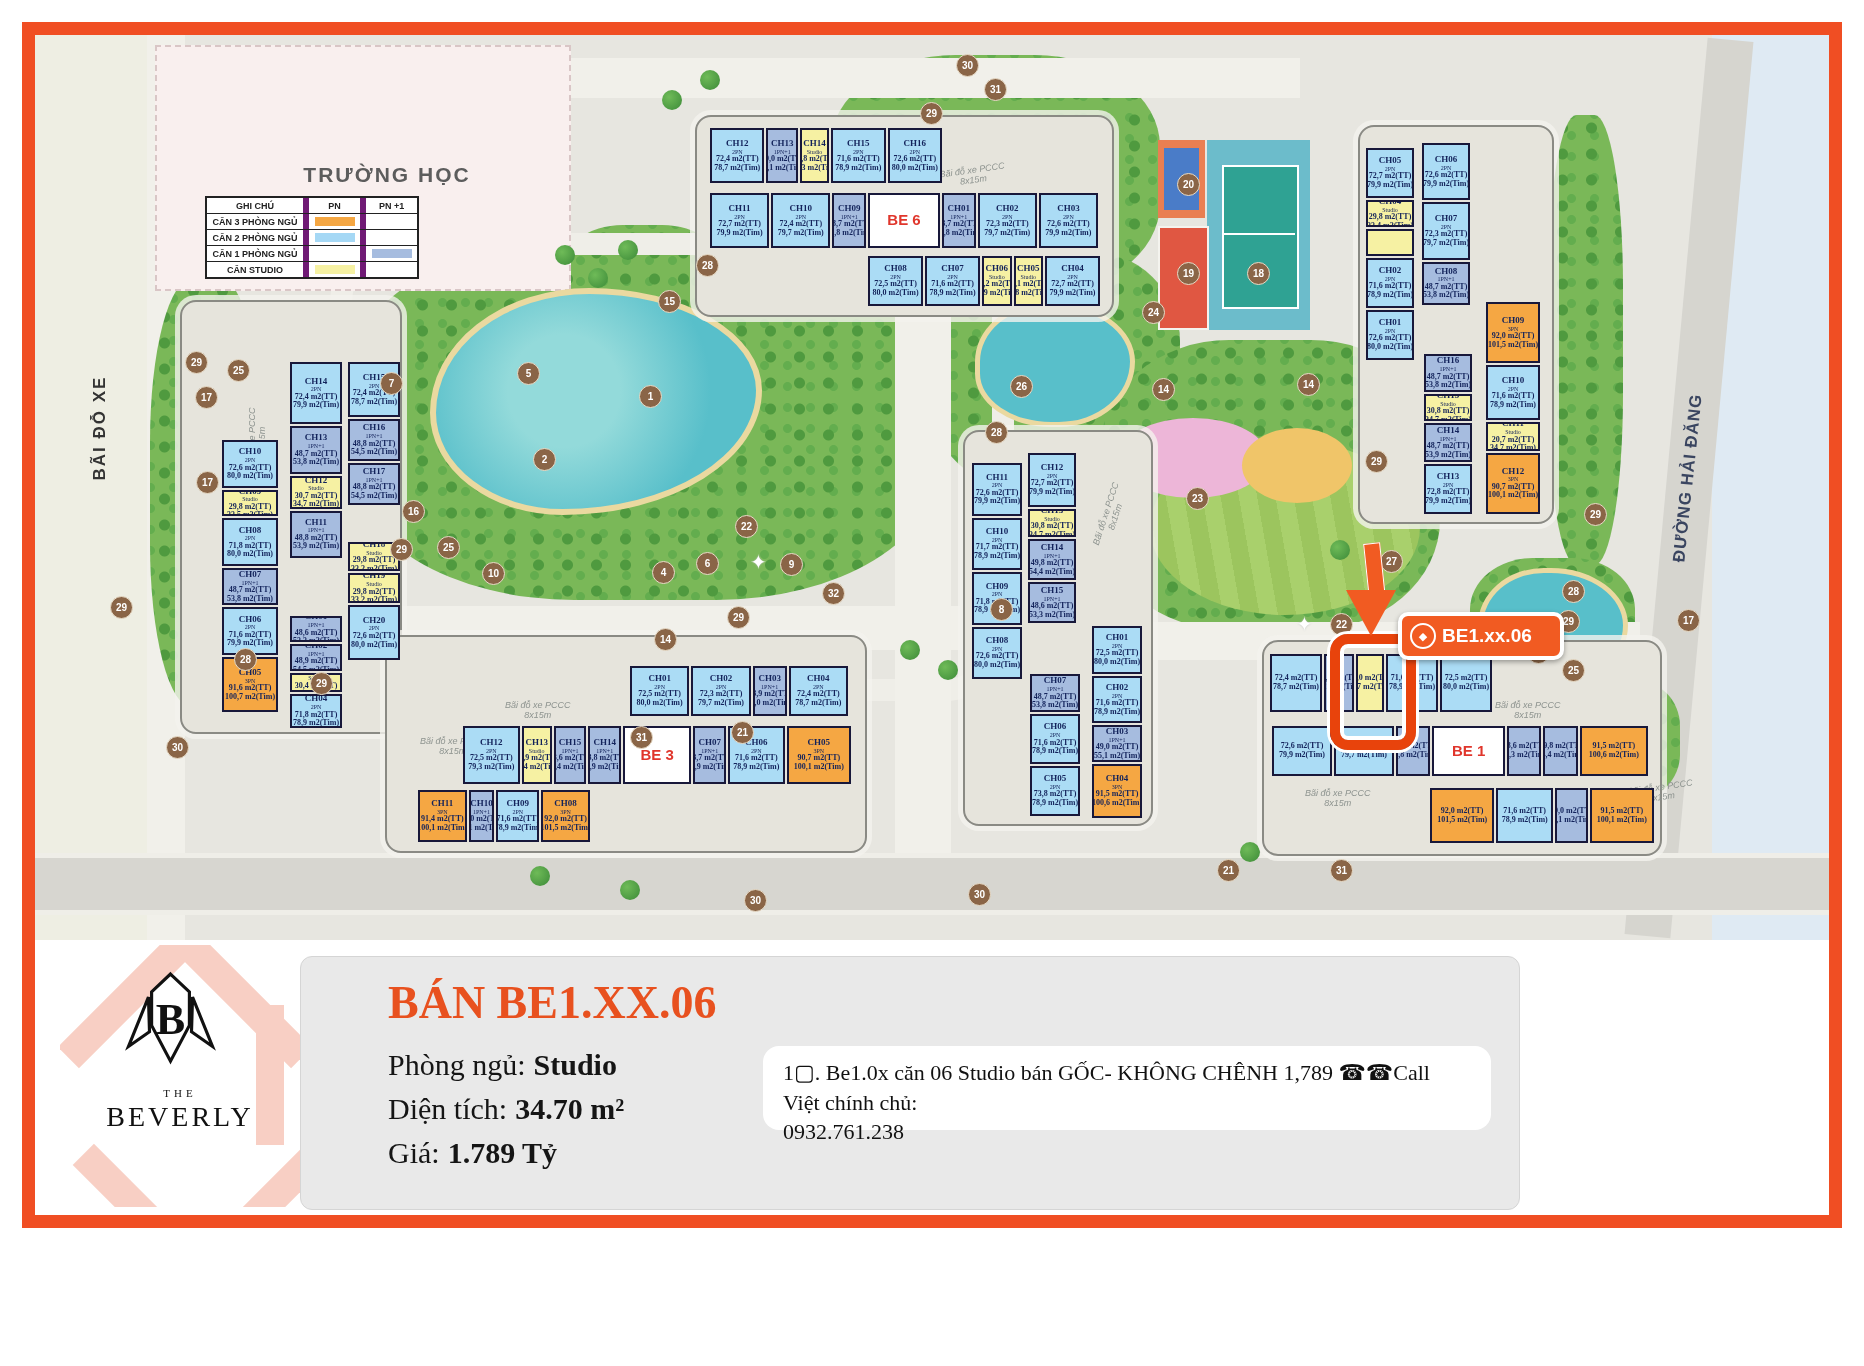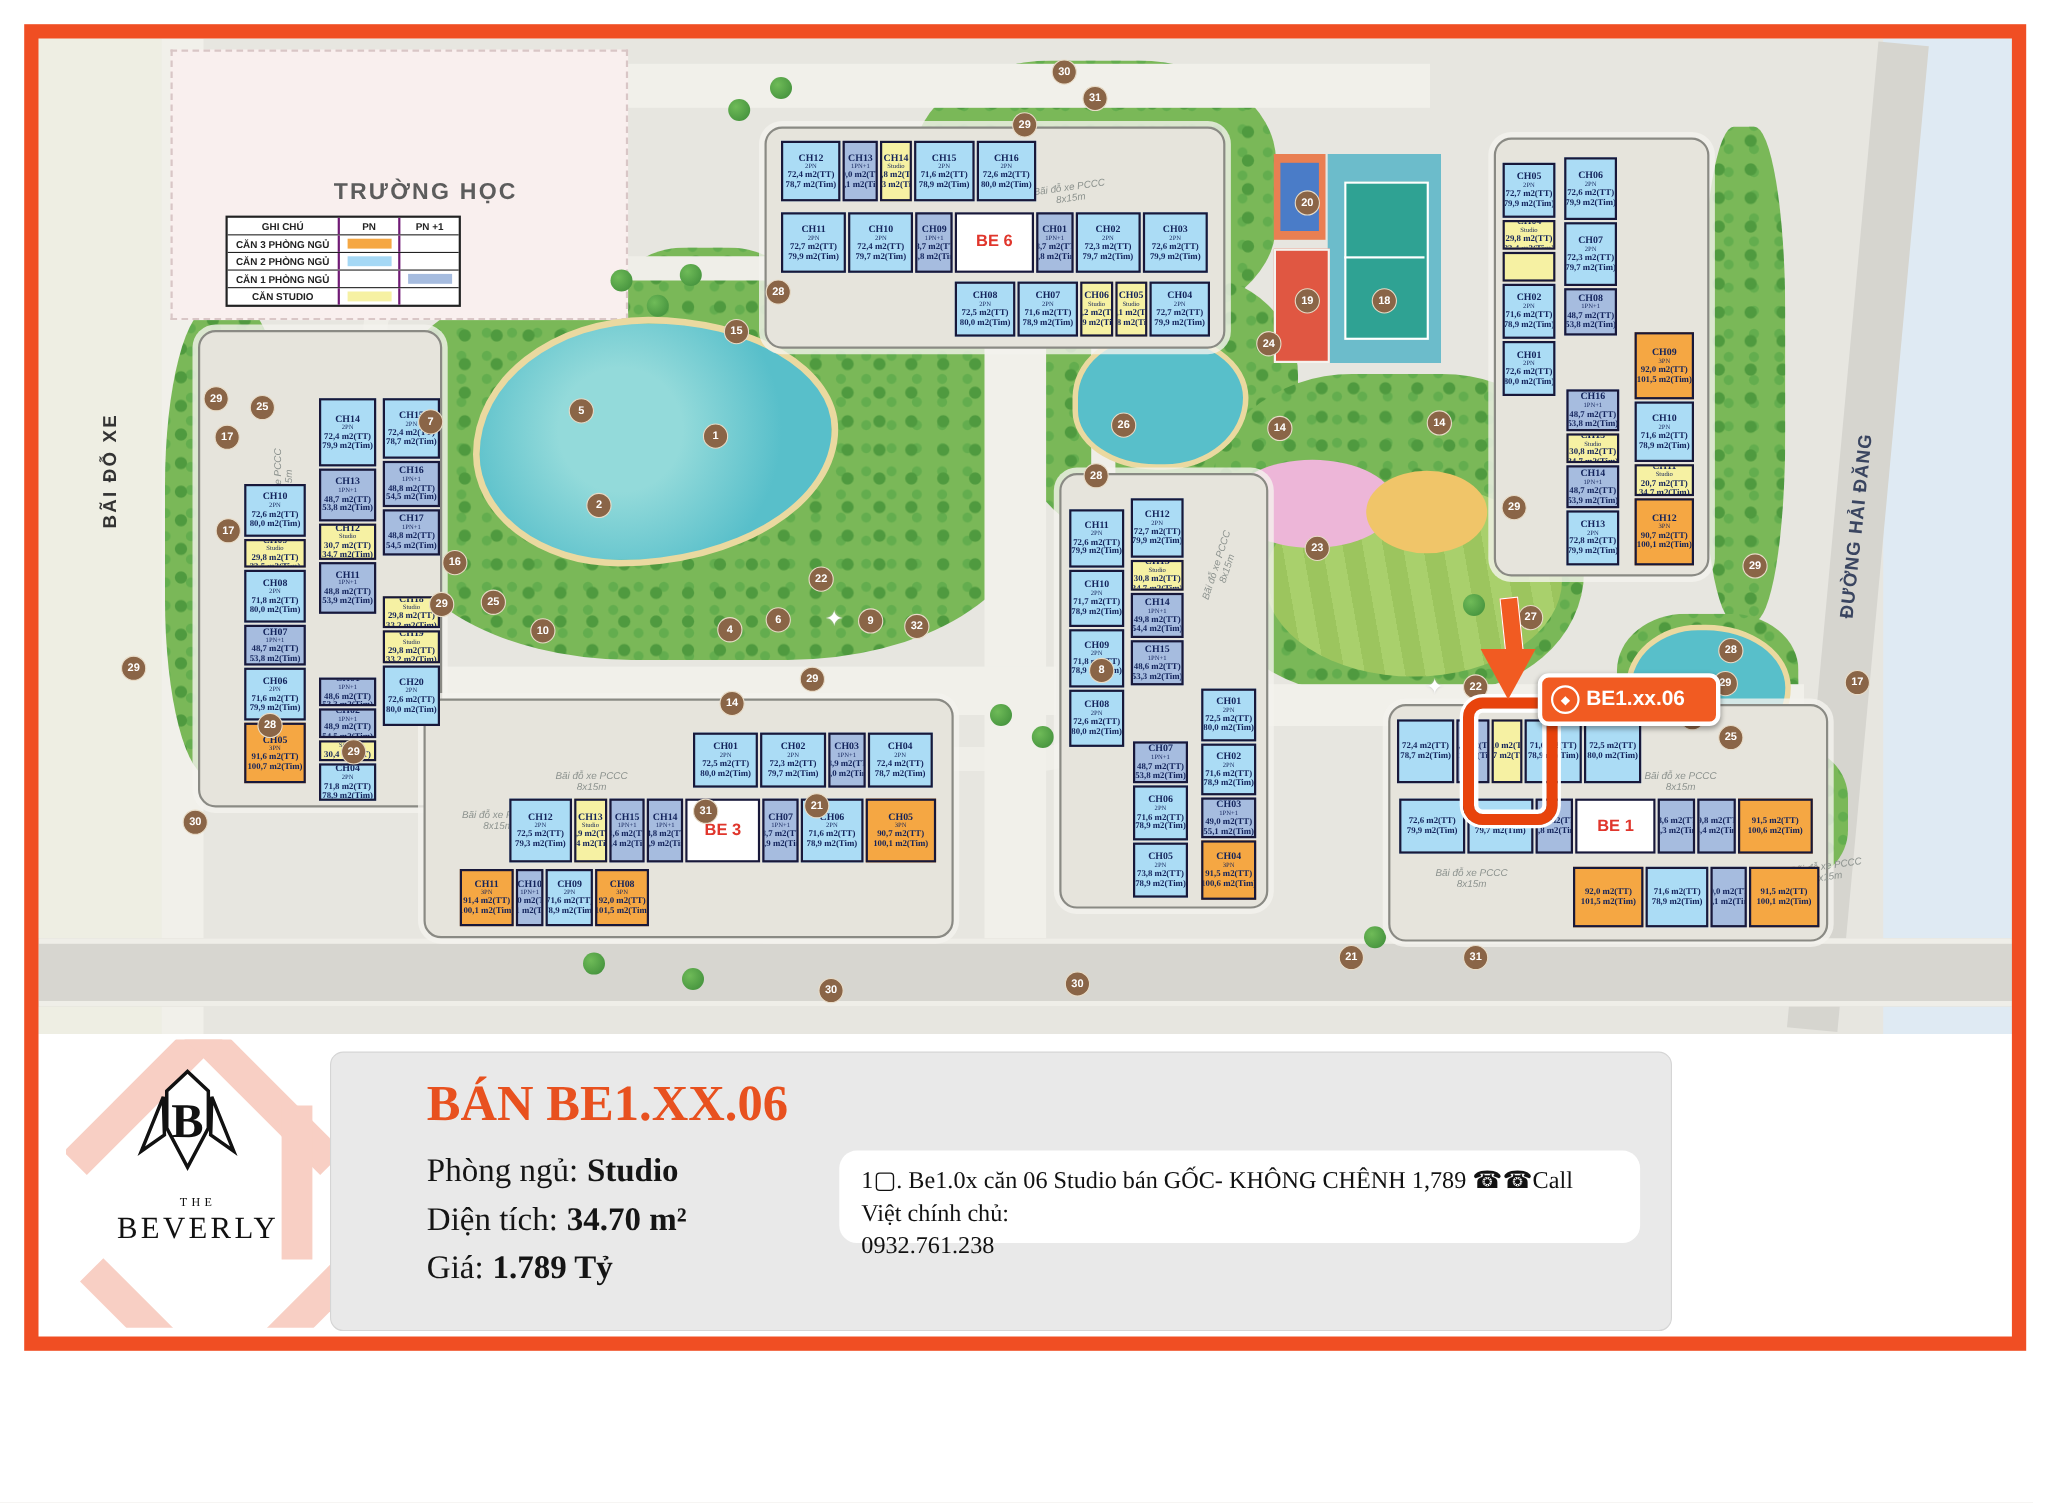--- a/index.html
+++ b/index.html
@@ -46,21 +46,21 @@
   .belabel{background:#fff;color:#e0362c;font-family:"Liberation Sans",sans-serif;font-weight:bold;font-size:15px;justify-content:center}
   
   .mk{width:21px;height:21px;border-radius:50%;background:#8a6547;color:#fff;font-size:10px;font-weight:bold;display:flex;align-items:center;justify-content:center;border:1px solid #e8dcc8;z-index:6;position:absolute}
   .pccc{font-size:9px;font-style:italic;color:#8d938f;text-align:center;line-height:1.15;z-index:4;white-space:pre-line;position:absolute}
   .star{color:#fff;font-size:20px;z-index:3;text-shadow:0 0 2px #bbb}
   .tree{width:20px;height:20px;border-radius:50%;background:radial-gradient(circle at 35% 35%,#6fbb58,#3c8a38);z-index:3;position:absolute}
   
   .legend{left:205px;top:196px;width:210px;background:#fff;border:2px solid #222;z-index:5;font-size:9px;font-weight:bold;color:#222}
   .lg-row{display:flex;border-top:1px solid #222}
   .lg-row:first-child{border-top:none}
-  .lg-c{display:flex;align-items:center;justify-content:center;border-left:2px solid #701a75;height:15px}
+  .lg-c{display:flex;align-items:center;justify-content:center;border-left:6px solid #701a75;height:15px}
   .lg-c:first-child{border-left:none;width:100px}
   .lg-c.sw{width:53px}
   .lg-swatch{width:40px;height:9px;display:inline-block}
   
   .ring{left:1330px;top:634px;width:66px;height:96px;border:10px solid #e8430c;border-radius:18px;box-shadow:inset 0 0 0 4px #fff,0 0 0 3px #fff;z-index:10}
   .arr-shaft{left:1366px;top:543px;width:15px;height:54px;background:#f15b22;transform:rotate(-6deg);z-index:11;border:1px solid #fff}
   .arr-head{left:1346px;top:590px;width:0;height:0;border-left:25px solid transparent;border-right:25px solid transparent;border-top:46px solid #f15b22;z-index:11}
   .callout{left:1398px;top:612px;width:142px;height:40px;background:#f15b22;border:4px solid #fff;border-radius:10px;display:flex;align-items:center;gap:6px;padding:0 8px;z-index:12;box-shadow:0 2px 5px rgba(0,0,0,.35)}
   .callout .txt{color:#fff;font-weight:bold;font-size:19px}
   .badge{width:22px;height:22px;border:2px solid #fff;border-radius:50%;color:#fff;display:flex;align-items:center;justify-content:center;font-size:11px;flex:none}
@@ -841,21 +841,21 @@
 <div class="mk" style="left: 533px; top: 448px;">2</div>
 <div class="mk" style="left: 402px; top: 500px;">16</div>
 <div class="mk" style="left: 437px; top: 536px;">25</div>
 <div class="mk" style="left: 390px; top: 538px;">29</div>
 <div class="mk" style="left: 482px; top: 562px;">10</div>
 <div class="mk" style="left: 735px; top: 515px;">22</div>
 <div class="mk" style="left: 654px; top: 628px;">14</div>
 <div class="mk" style="left: 652px; top: 561px;">4</div>
 <div class="mk" style="left: 696px; top: 552px;">6</div>
 <div class="mk" style="left: 780px; top: 553px;">9</div>
-<div class="mk" style="left: 822px; top: 558px;">32</div>
+<div class="mk" style="left: 822px; top: 582px;">32</div>
 <div class="mk" style="left: 727px; top: 606px;">29</div>
 <div class="mk" style="left: 1010px; top: 375px;">26</div>
 <div class="mk" style="left: 985px; top: 421px;">28</div>
 <div class="mk" style="left: 990px; top: 598px;">8</div>
 <div class="mk" style="left: 1177px; top: 173px;">20</div>
 <div class="mk" style="left: 1177px; top: 262px;">19</div>
 <div class="mk" style="left: 1247px; top: 262px;">18</div>
 <div class="mk" style="left: 1142px; top: 301px;">24</div>
 <div class="mk" style="left: 1152px; top: 378px;">14</div>
 <div class="mk" style="left: 1297px; top: 373px;">14</div>

